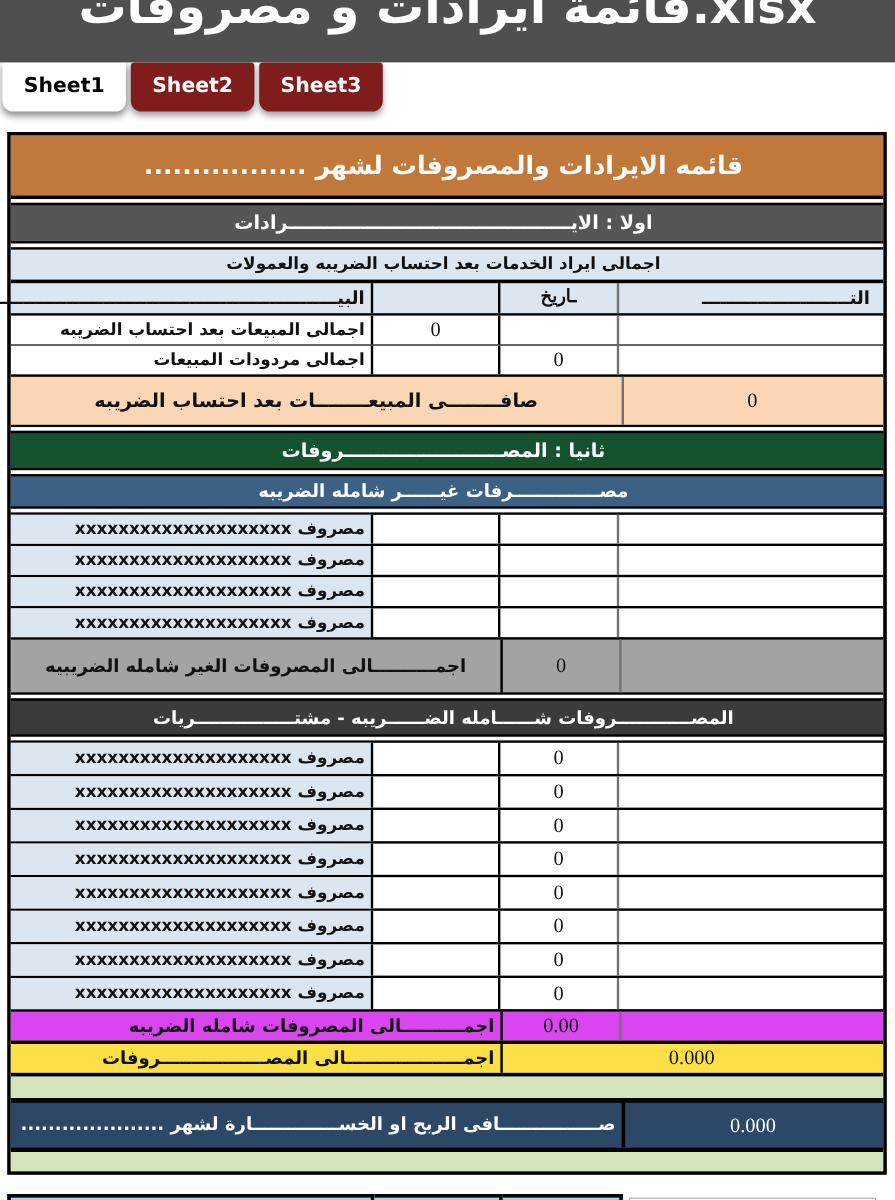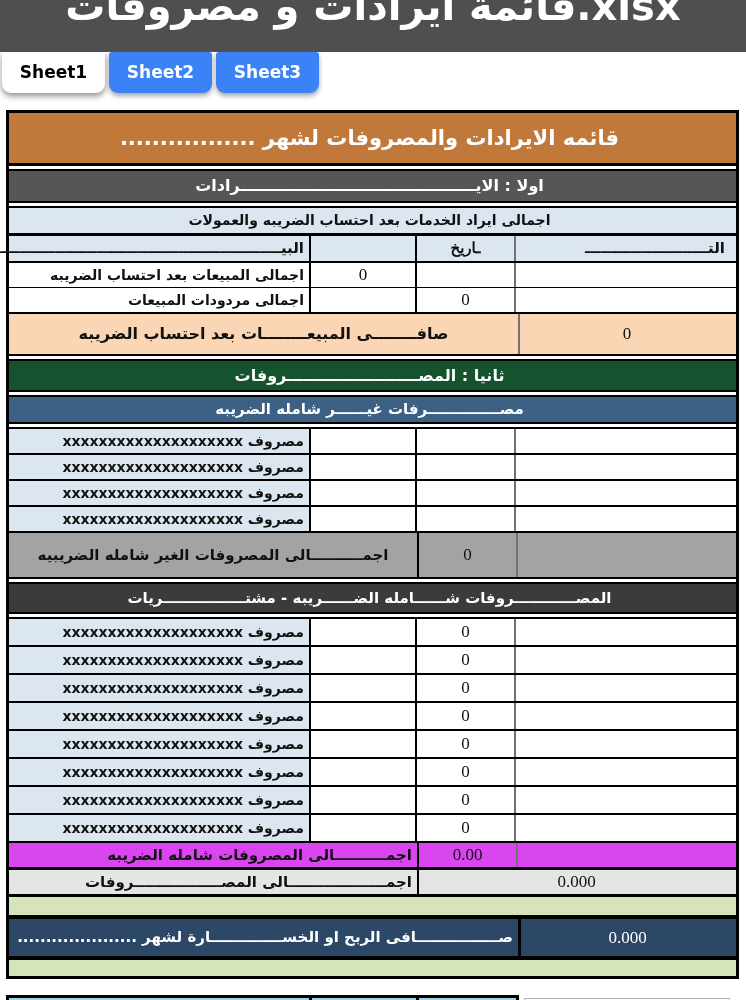--- a/index.html
+++ b/index.html
@@ -7,21 +7,21 @@
   
   .titlebar{height:52px;background:#4f4f4f;position:relative;overflow:hidden;}
   .filename{position:absolute;top:-17px;left:0;width:100%;text-align:center;color:#fff;
     font-weight:bold;font-size:40px;white-space:nowrap;}
   
   .tabs{height:52px;display:flex;gap:4px;padding-left:2px;background:#fff;}
   .tab{height:41px;min-width:103px;line-height:41px;text-align:center;font-weight:bold;
     font-size:17px;cursor:default;}
   .tab.active{background:#fff;color:#000;border-radius:0 0 9px 9px;
     box-shadow:0 3px 6px rgba(0,0,0,.45);}
-  .tab.inactive{background:#3b82f6;color:#fff;border-radius:3px 3px 9px 9px;
+  .tab.inactive{background:#7f1d1d;color:#fff;border-radius:3px 3px 9px 9px;
     box-shadow:0 3px 5px rgba(0,0,0,.35);}
   
   .tbl{margin:6px 0 0 6px;width:727px;border:3px solid #000;background:#fff;}
   .row{display:flex;}
   .sp{height:3px;background:#fff;}
   .bt1{border-top:1px solid #000;}
   .bt2{border-top:2px solid #000;}
   .bt3{border-top:3px solid #000;}
   .bt4{border-top:4px solid #000;}
   .bb2{border-bottom:2px solid #000;}
@@ -52,21 +52,21 @@
   
   .bg-orange{background:#c1793b;}
   .bg-darkbar{background:#565656;}
   .bg-blue{background:#dce6f1;}
   .bg-peach{background:#fbd6b4;}
   .bg-teal{background:#14532d;}
   .bg-steel{background:#3d6185;}
   .bg-charcoal{background:#3b3b3b;}
   .bg-gray1{background:#a3a3a3;}
   .bg-gray2{background:#d946ef;}
-  .bg-gray3{background:#e5e5e5;}
+  .bg-gray3{background:#fde047;}
   .bg-green{background:#d6e4bb;}
   .bg-navy{background:#2c4866;}
   
   .w{color:#fff;}
   .b{font-weight:bold;}
   .ar{direction:rtl;text-align:right;padding-right:5px;white-space:nowrap;}
   .rtlc{direction:rtl;text-align:center;white-space:nowrap;}
   .f21{font-size:21px;}
   .f16{font-size:16px;}
   .f15{font-size:15px;}

